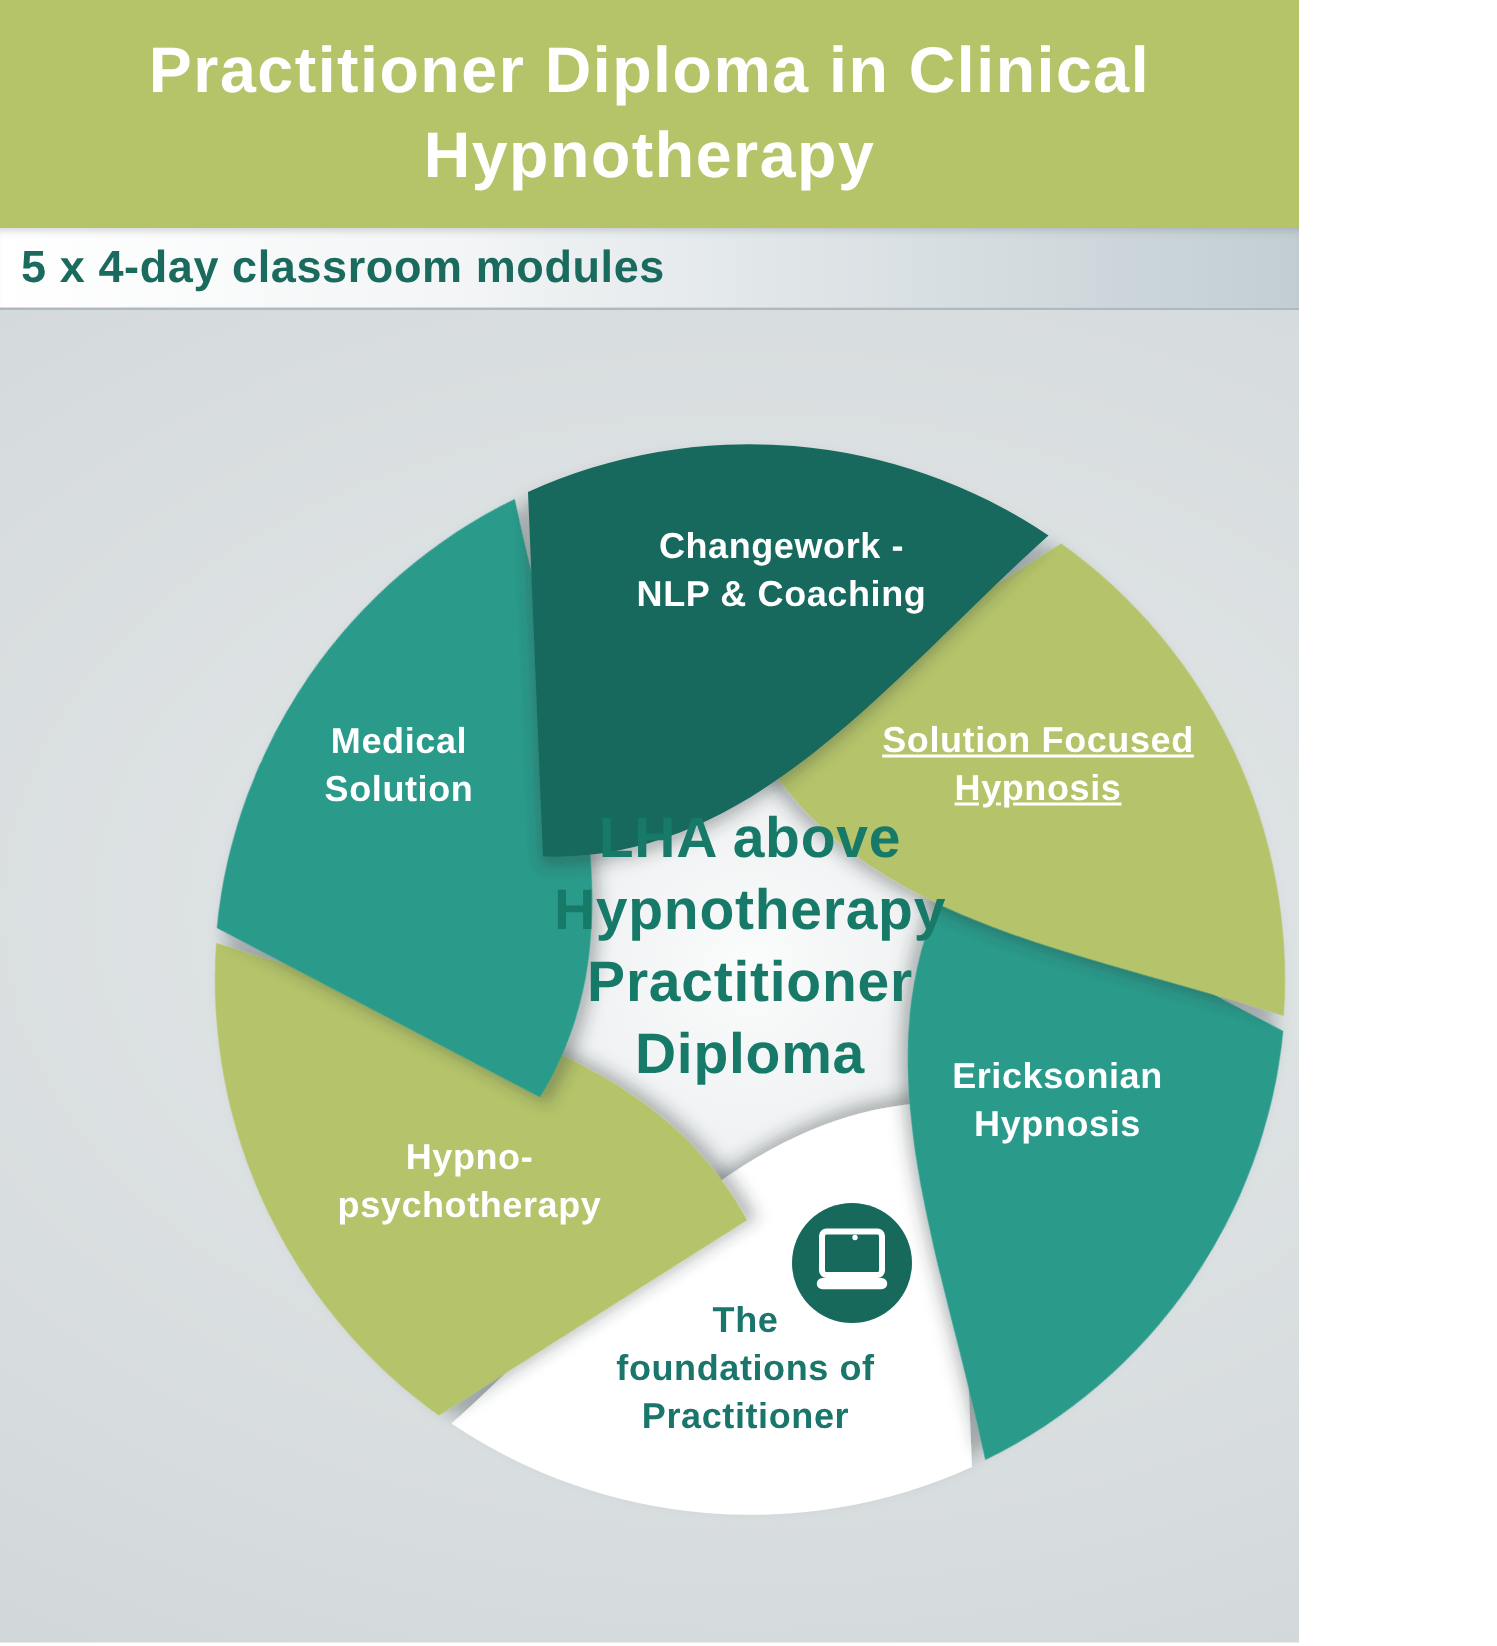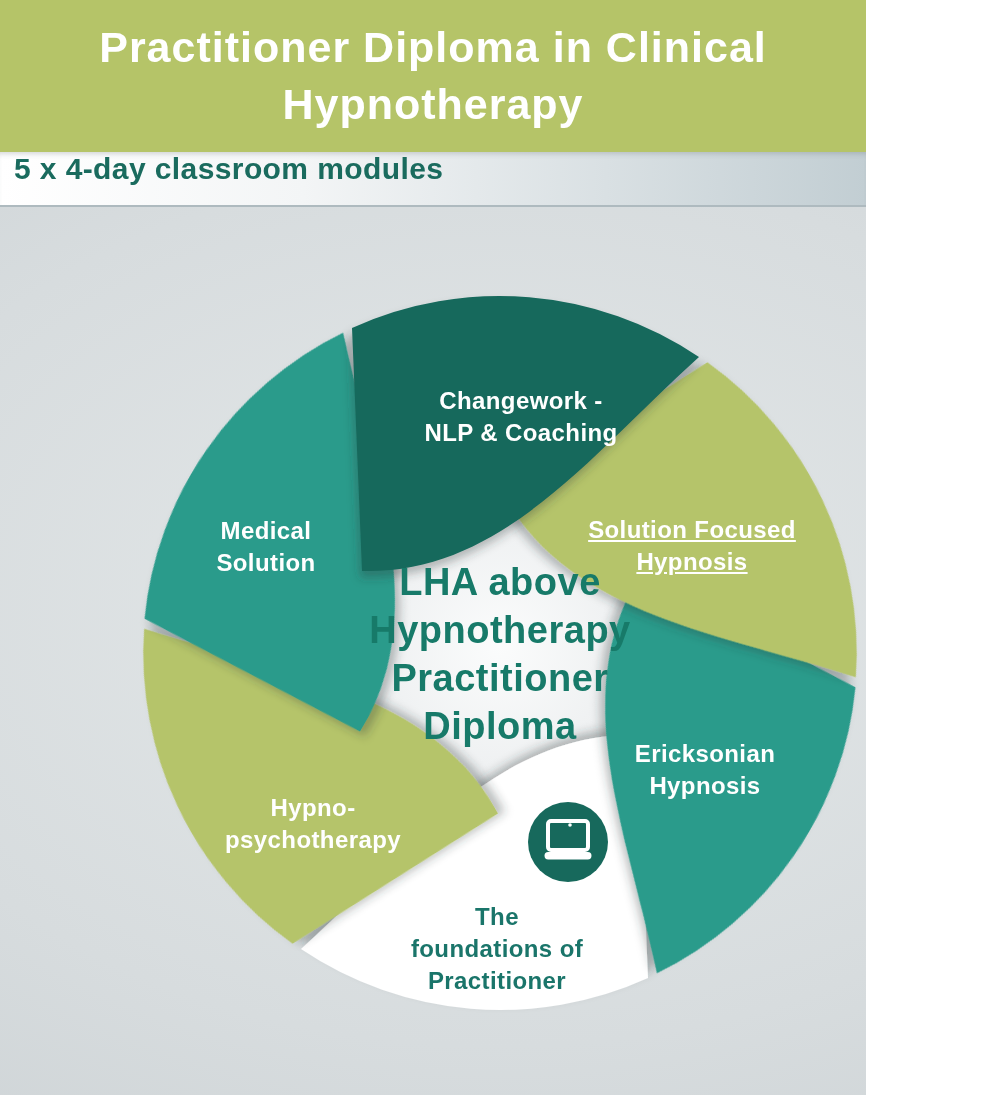--- a/index.html
+++ b/index.html
@@ -10,42 +10,42 @@
   .header-banner {
     height:152px; background:#b5c468; display:flex; align-items:center; justify-content:center;
   }
   .header-banner h1 {
     color:#ffffff; font-size:43px; line-height:57px; font-weight:700; letter-spacing:1px;
     text-align:center; white-space:pre-line;
   }
 
   
   .subheader {
-    height:55px; display:flex; align-items:flex-start; justify-content:space-between;
+    height:55px; display:flex; align-items:center; justify-content:space-between;
     padding:0 14px;
     background:linear-gradient(90deg,#ffffff 0%,#f3f5f6 35%,#d9e0e3 70%,#c2ced3 100%);
     border-bottom:2px solid #aebabf;
     box-shadow: inset 0 5px 5px -3px rgba(90,100,105,.25);
   }
   .subheader span {
     color:#1a6b5e; font-size:30px; font-weight:700; letter-spacing:.4px;
   }
 
   
   .diagram-area {
     position:relative; width:998px; height:888px;
     background:radial-gradient(ellipse 120% 90% at 50% 45%, #e4e8e9 0%, #d7dcde 55%, #c9cfd2 100%);
   }
   .wheel-svg { position:absolute; left:0; top:0; }
 
   .seg-label {
     position:absolute; transform:translate(-50%,-50%);
     text-align:center; white-space:pre-line;
     font-size:24px; line-height:32px; font-weight:700; letter-spacing:.4px;
-    color:#ffffff; width:330px; pointer-events:none;margin-top:36px;
+    color:#ffffff; width:330px; pointer-events:none;
   }
   .seg-label.dark-text { color:#1a756a; }
   .center-label {
     position:absolute; transform:translate(-50%,-50%);
     text-align:center; white-space:pre-line;
     font-size:38px; line-height:48px; font-weight:700; letter-spacing:.5px;
     color:#177a69; width:440px; pointer-events:none;
   }
 </style>
 </head>
@@ -102,19 +102,19 @@
     <div class="seg-label" style="left:705px; top:527px;">Ericksonian
 Hypnosis</div>
     <div class="seg-label dark-text" style="left:497px; top:706px; width:280px;">The
 foundations of
 Practitioner</div>
     <div class="seg-label" style="left:313px; top:581px;">Hypno-
 psychotherapy</div>
     <div class="seg-label" style="left:266px; top:304px;">Medical
 Solution</div>
 
-    <div class="center-label" style="left:500px; top:447px;">LHA above
+    <div class="center-label" style="left:500px; top:424px;">LHA above
 Hypnotherapy
 Practitioner
 Diploma</div>
 
   </main>
 </div>
 
 </body></html>

